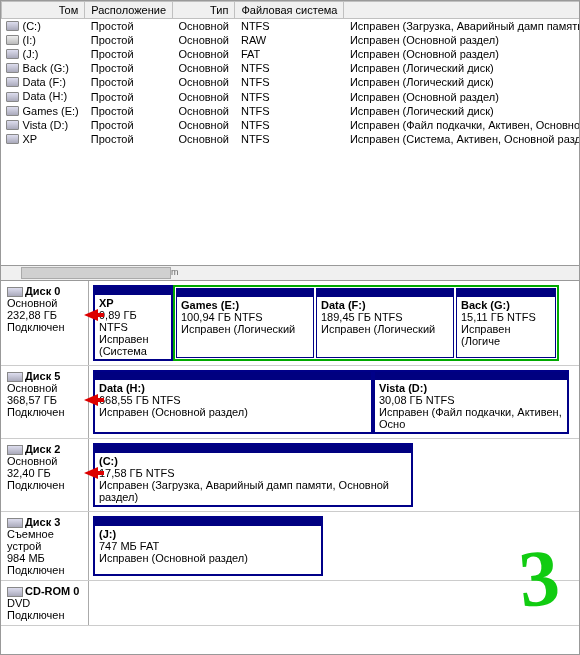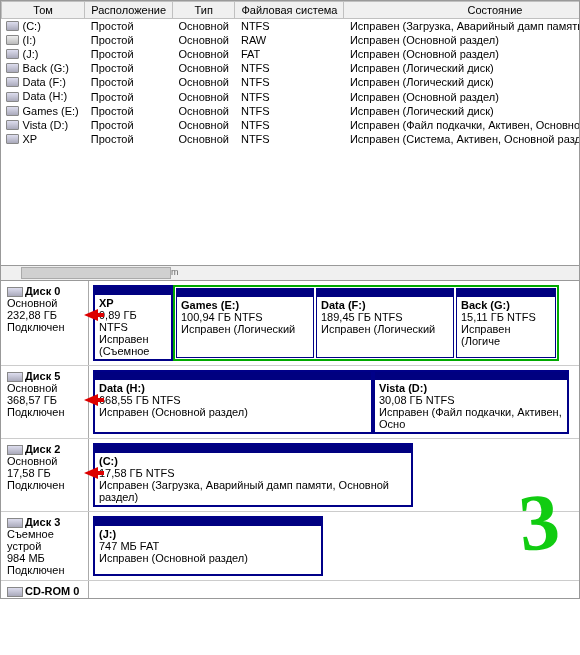--- a/index.html
+++ b/index.html
@@ -1,28 +1,28 @@
 <!DOCTYPE html>
 <html><head>
 <meta charset="utf-8">
 <style>
 * { box-sizing: border-box; margin: 0; padding: 0; font-family: Tahoma, Arial, sans-serif; font-size: 11px; }
 body { background: #fff; width: 580px; height: 655px; overflow: hidden; }
 .top-panel { height: 265px; border: 1px solid #999; border-bottom: none; overflow: auto; background: #fff; }
 table { width: 100%; border-collapse: collapse; }
-th { text-align: center; padding: 2px 6px; border: 1px solid #c0c0c0; background: #f0f0f0; font-weight: normal; white-space: nowrap; }
+th { text-align: right; padding: 2px 6px; border: 1px solid #c0c0c0; background: #f0f0f0; font-weight: normal; white-space: nowrap; }
 td { padding: 1px 6px; white-space: nowrap; }
 td:first-child { padding-left: 4px; }
 .vol-icon { display: inline-block; width: 13px; height: 10px; background: linear-gradient(#dde, #aab); border: 1px solid #888; border-radius: 1px; margin-right: 4px; vertical-align: middle; position: relative; top: -1px; }
 .vol-icon.usb { background: linear-gradient(#eee, #bbb); }
 .scroll-hint { height: 16px; background: #f0f0f0; border: 1px solid #999; position: relative; }
 .scroll-thumb { position: absolute; left: 20px; width: 150px; height: 12px; top: 1px; background: #d0d0d0; border: 1px solid #aaa; }
 .scroll-label { position: absolute; left: 170px; font-size: 9px; color: #666; top: 1px; }
 
-.bottom-panel { border: 1px solid #999; border-top: none; height: 318px; overflow: hidden; position: relative; }
+.bottom-panel { border: 1px solid #999; border-top: none; height: 374px; overflow: hidden; position: relative; }
 .disk-row { display: flex; border-bottom: 1px solid #ccc; }
 .disk-label { width: 88px; padding: 4px 6px; border-right: 1px solid #aaa; position: relative; }
 .disk-label .disk-name { font-weight: bold; }
 .disk-label .disk-icon { display: inline-block; width: 16px; height: 10px; background: linear-gradient(#dde, #aab); border: 1px solid #888; margin-right: 2px; vertical-align: middle; }
 .disk-parts { flex: 1; display: flex; padding: 4px; gap: 0; }
 .part-wrap { border: 2px solid #008; background: #fff; display: flex; flex-direction: column; overflow: hidden; }
 .part-header { height: 8px; background: #000080; }
 .part-body { padding: 2px 4px; line-height: 12px; }
 .part-body b { font-weight: bold; }
 .red-arrow { position: absolute; right: -16px; top: 28px; width: 20px; height: 14px; z-index: 5; }
@@ -115,21 +115,21 @@
   <div class="scroll-thumb"></div>
   <span class="scroll-label">m</span>
 </div>
 
 <div class="bottom-panel" id="disk-panel">
   <div class="disk-row">
       <div class="disk-label"><span class="disk-icon"></span><span class="disk-name">Диск 0</span><br><span>Основной</span><br><span>232,88 ГБ</span><br><span>Подключен</span><div class="red-arrow"></div></div>
       <div class="disk-parts">
         <div class="part-wrap" style="width: 80px;">
           <div class="part-header"></div>
-          <div class="part-body"><b>XP</b><br><span>9,89 ГБ NTFS</span><br><span>Исправен (Съемное</span></div>
+          <div class="part-body"><b>XP</b><br><span>9,89 ГБ NTFS</span><br><span>Исправен (Система</span></div>
         </div>
         <div style="display: flex; border: 2px solid rgb(0, 170, 0); padding: 1px; gap: 2px;">
           <div class="part-wrap" style="width: 138px; border: 1px solid rgb(0, 0, 136);">
             <div class="part-header"></div>
             <div class="part-body"><b>Games  (E:)</b><br><span>100,94 ГБ NTFS</span><br><span>Исправен (Логический</span></div>
           </div>
           <div class="part-wrap" style="width: 138px; border: 1px solid rgb(0, 0, 136);">
             <div class="part-header"></div>
             <div class="part-body"><b>Data  (F:)</b><br><span>189,45 ГБ NTFS</span><br><span>Исправен (Логический</span></div>
           </div>
@@ -147,21 +147,21 @@
           <div class="part-header"></div>
           <div class="part-body"><b>Data  (H:)</b><br><span>668,55 ГБ NTFS</span><br><span>Исправен (Основной раздел)</span></div>
         </div>
         <div class="part-wrap" style="width: 196px;">
           <div class="part-header"></div>
           <div class="part-body"><b>Vista  (D:)</b><br><span>30,08 ГБ NTFS</span><br><span>Исправен (Файл подкачки, Активен, Осно</span></div>
         </div>
       </div>
     </div>
     <div class="disk-row">
-      <div class="disk-label"><span class="disk-icon"></span><span class="disk-name">Диск 2</span><br><span>Основной</span><br><span>17,58 ГБ</span><br><span>Подключен</span><div class="red-arrow"></div></div>
+      <div class="disk-label"><span class="disk-icon"></span><span class="disk-name">Диск 2</span><br><span>Основной</span><br><span>32,40 ГБ</span><br><span>Подключен</span><div class="red-arrow"></div></div>
       <div class="disk-parts">
         <div class="part-wrap" style="width: 320px;">
           <div class="part-header"></div>
           <div class="part-body"><b>(C:)</b><br><span>17,58 ГБ NTFS</span><br><span>Исправен (Загрузка, Аварийный дамп памяти, Основной раздел)</span></div>
         </div>
       </div>
     </div>
     <div class="disk-row">
       <div class="disk-label"><span class="disk-icon"></span><span class="disk-name">Диск 3</span><br><span>Съемное устрой</span><br><span>984 МБ</span><br><span>Подключен</span></div>
       <div class="disk-parts">

